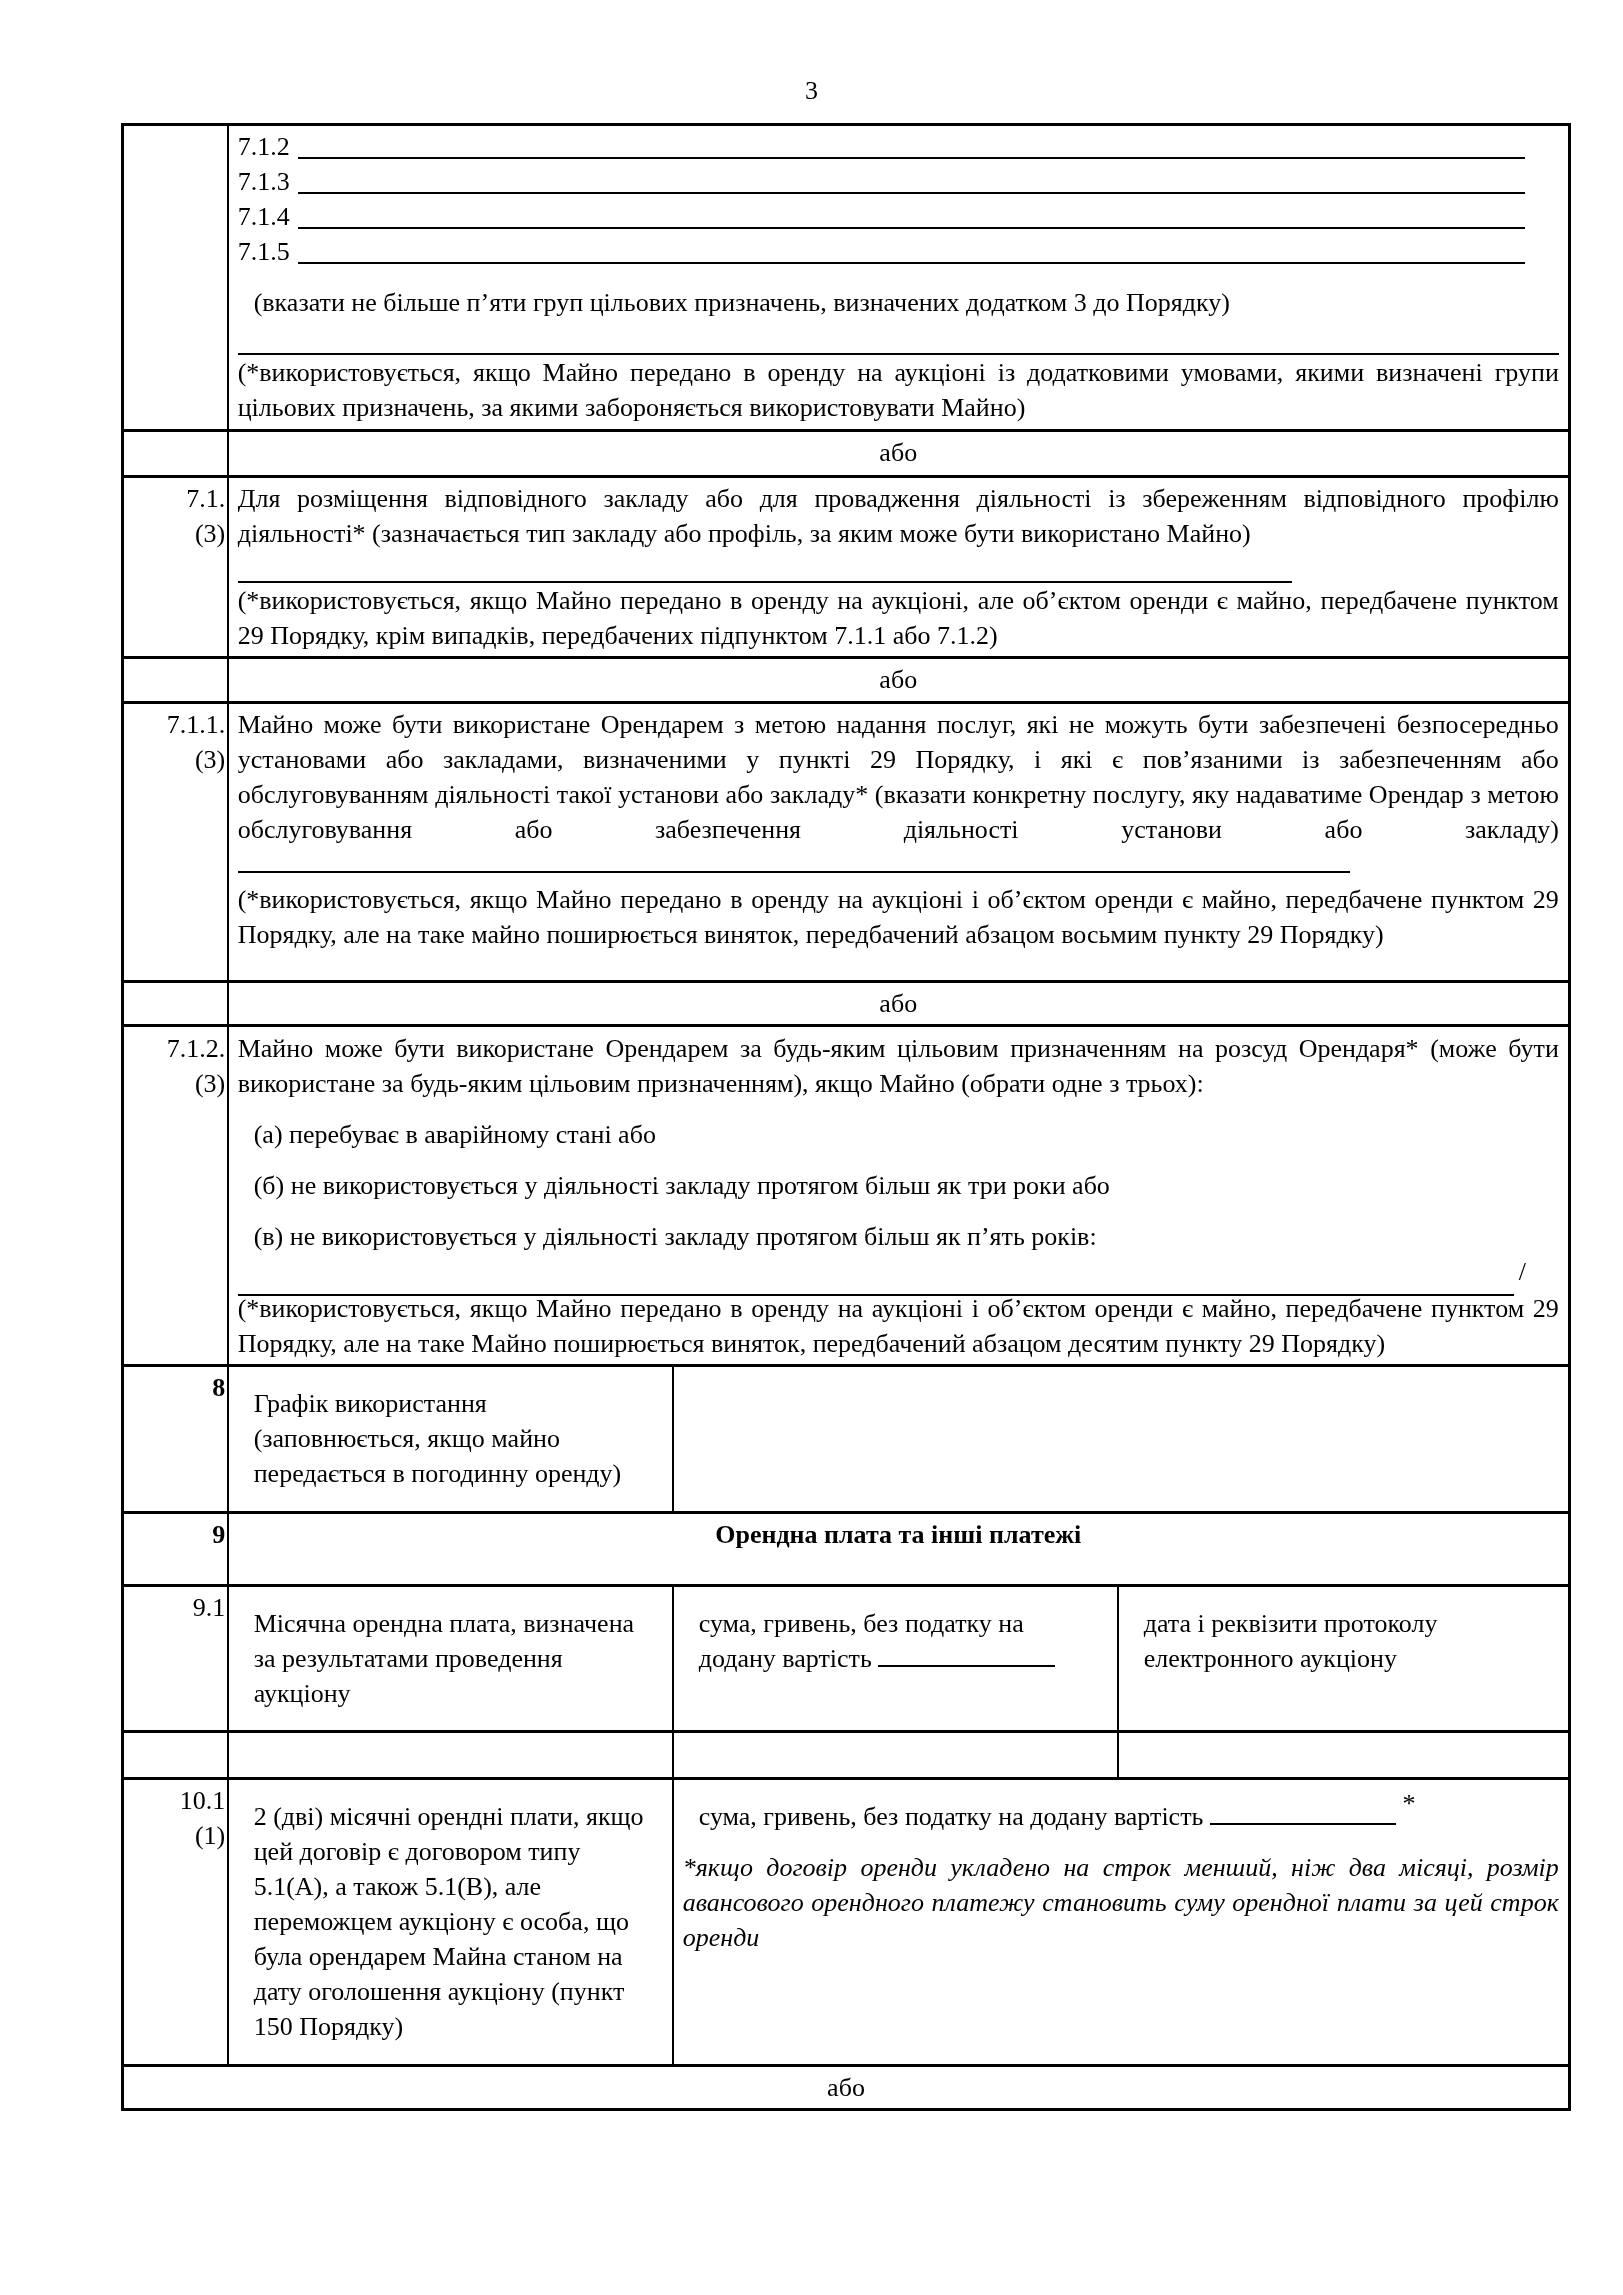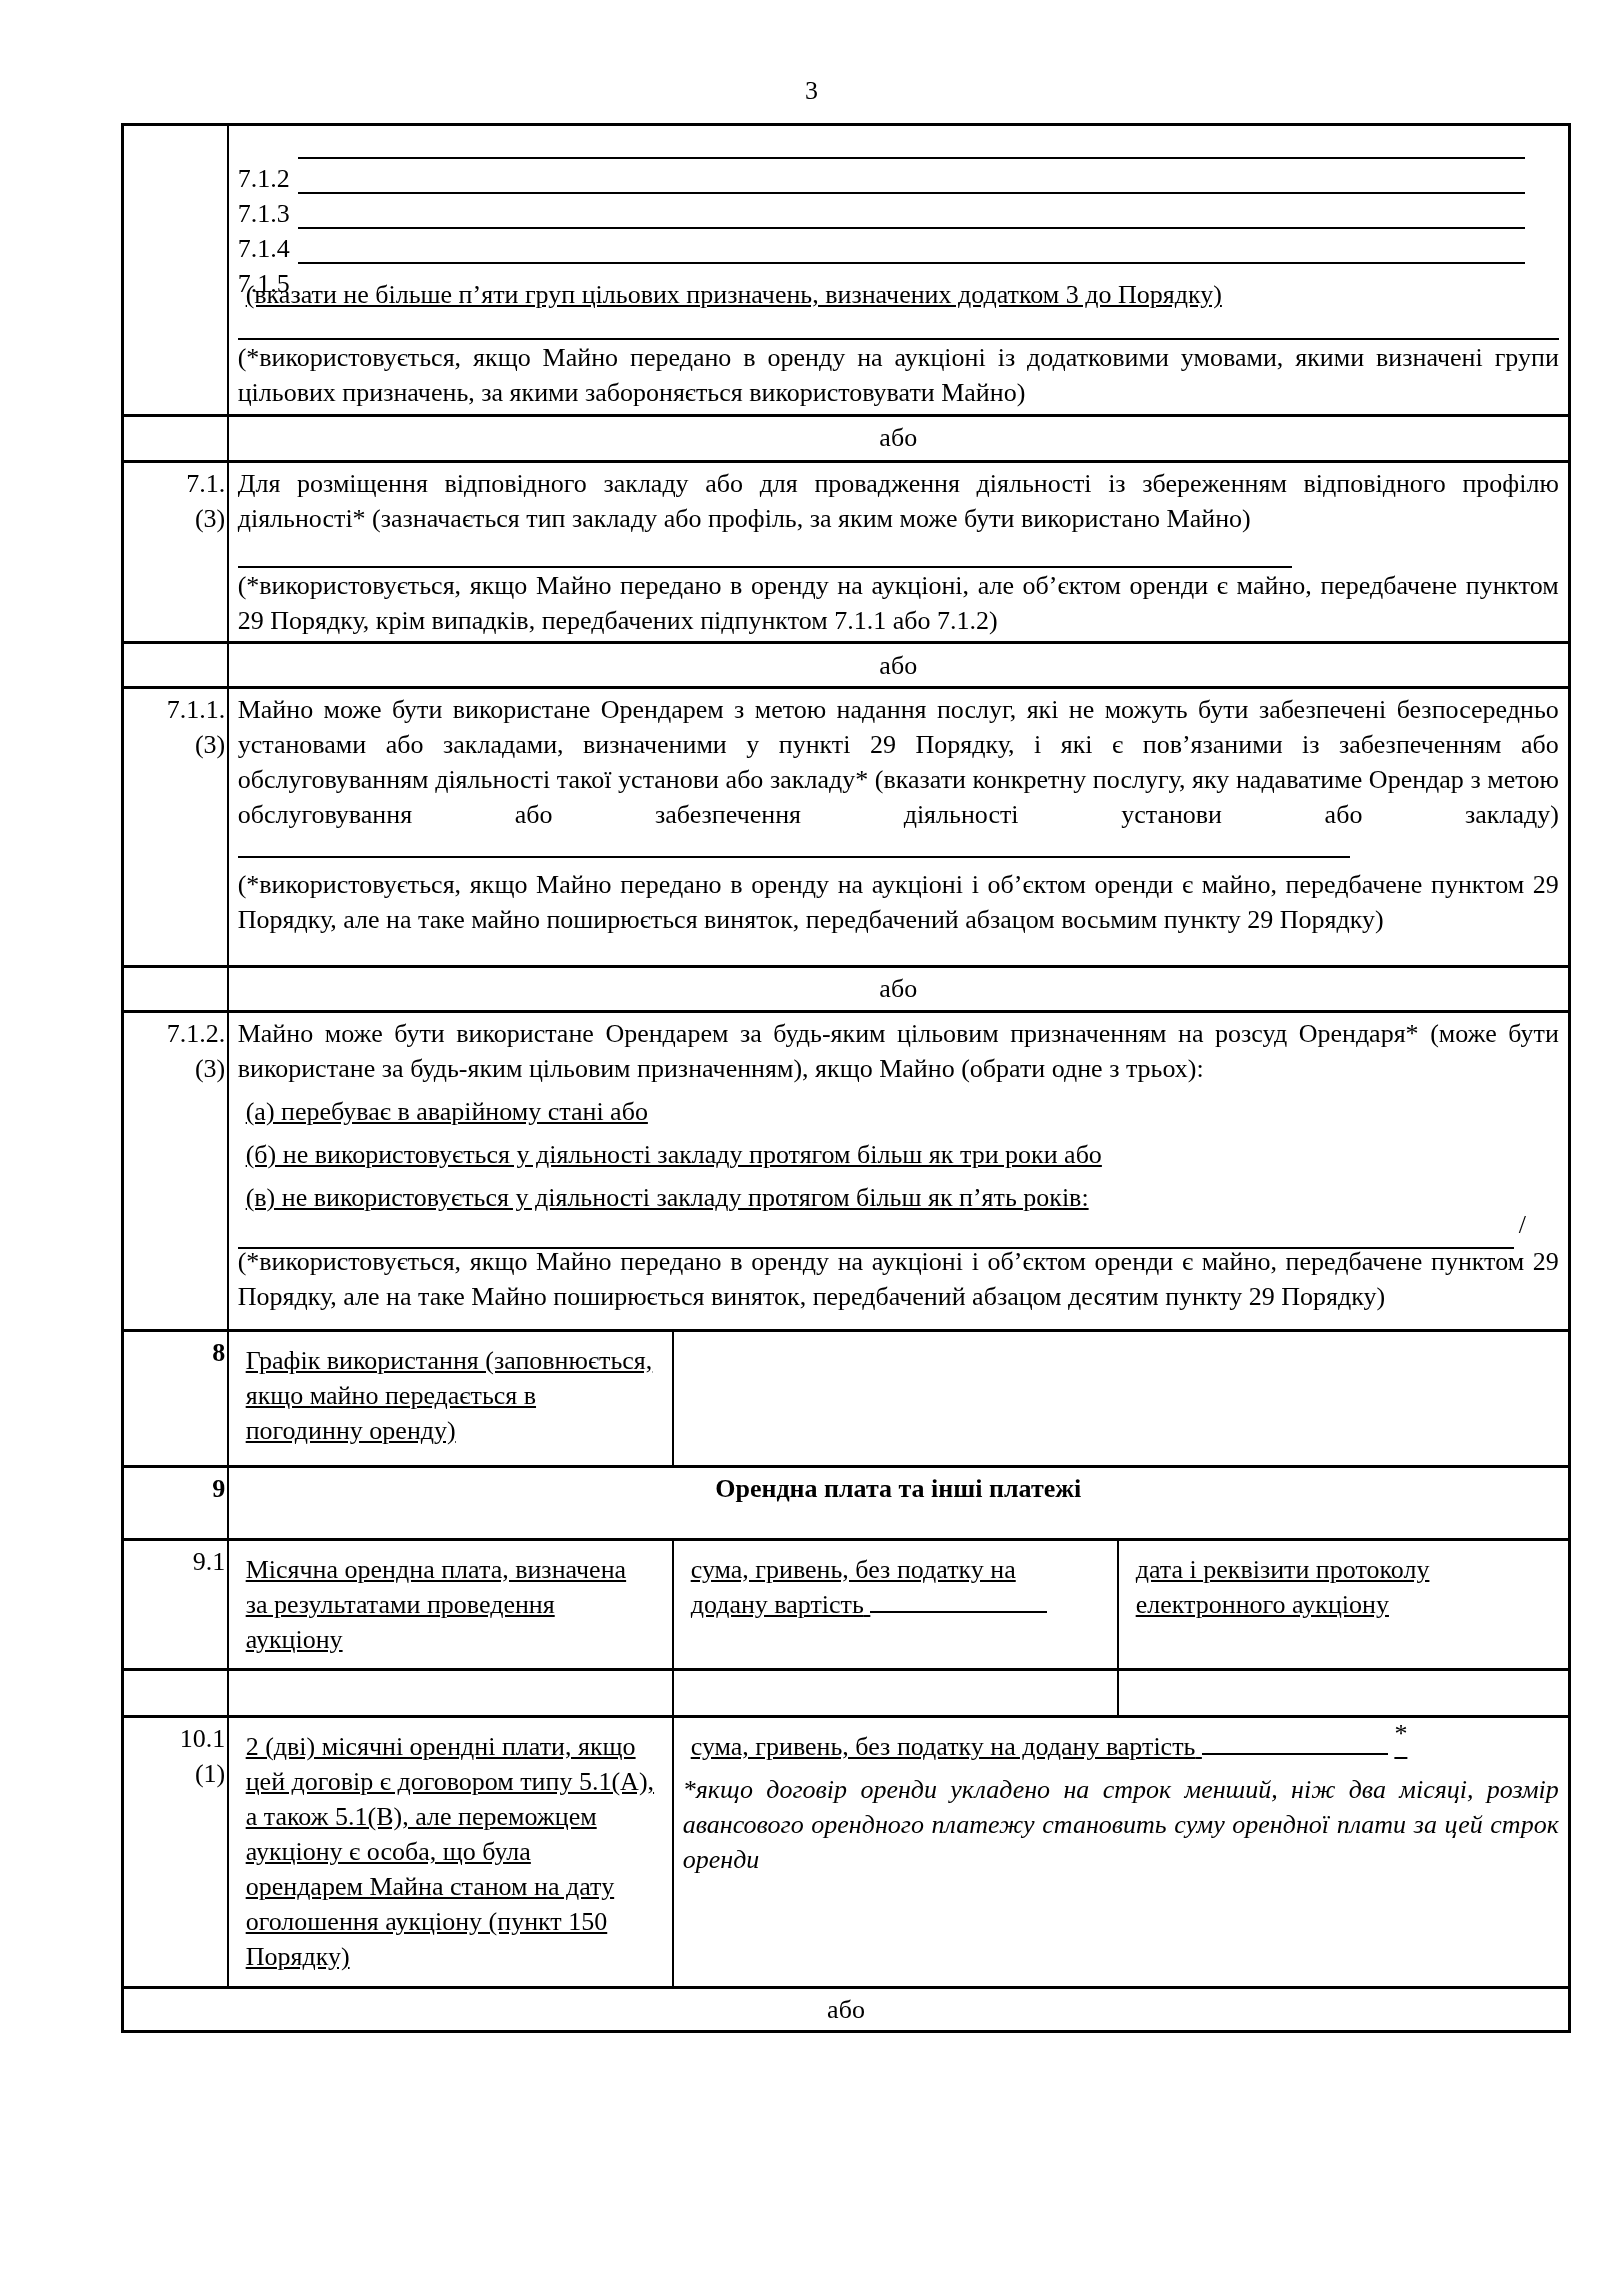--- a/index.html
+++ b/index.html
@@ -9,24 +9,24 @@
   .page-num{position:absolute;top:73px;left:0;width:1623px;text-align:center;}
   table.doc{position:absolute;left:121px;top:123px;width:1446px;
             table-layout:fixed;border-collapse:collapse;border:3.3px solid #000;}
   td{vertical-align:top;padding:3.3px 9.2px;border-left:2px solid #000;border-right:2px solid #000;
      border-top:3.3px solid #000;border-bottom:3.3px solid #000;overflow:hidden;}
   td.numcell{text-align:right;padding-left:1.3px;padding-right:1.3px;}
   .b{font-weight:bold;}
   .i{font-style:italic;}
   .ctr{text-align:center;}
   .par{text-align:justify;margin:0;}
-  .plain{text-align:left;margin:8px;text-decoration:underline;}
+  .plain{text-align:left;margin:16px;}
   
   .numline{display:flex;height:35px;}
-  .numline .no{flex:0 0 auto;margin-top:32px;}
+  .numline .no{flex:0 0 auto;}
   .numline .fill{flex:1 1 auto;border-bottom:2.6px solid #000;margin:0 34px 5.2px 7.9px;}
   .bline{border-bottom:2.6px solid #000;height:17px;}
   .bline.mt40{margin-top:9.2px;}
   .bline.mt20{margin-top:13px;}
   .uline{display:inline-block;border-bottom:2.6px solid #000;height:17px;vertical-align:baseline;}
   .u270{width:177px;}
   .u285{width:186px;}
   .u1700{width:1112px;}
   .w1610{width:1054px;}
   .w1950{width:1276px;display:inline-block;}

